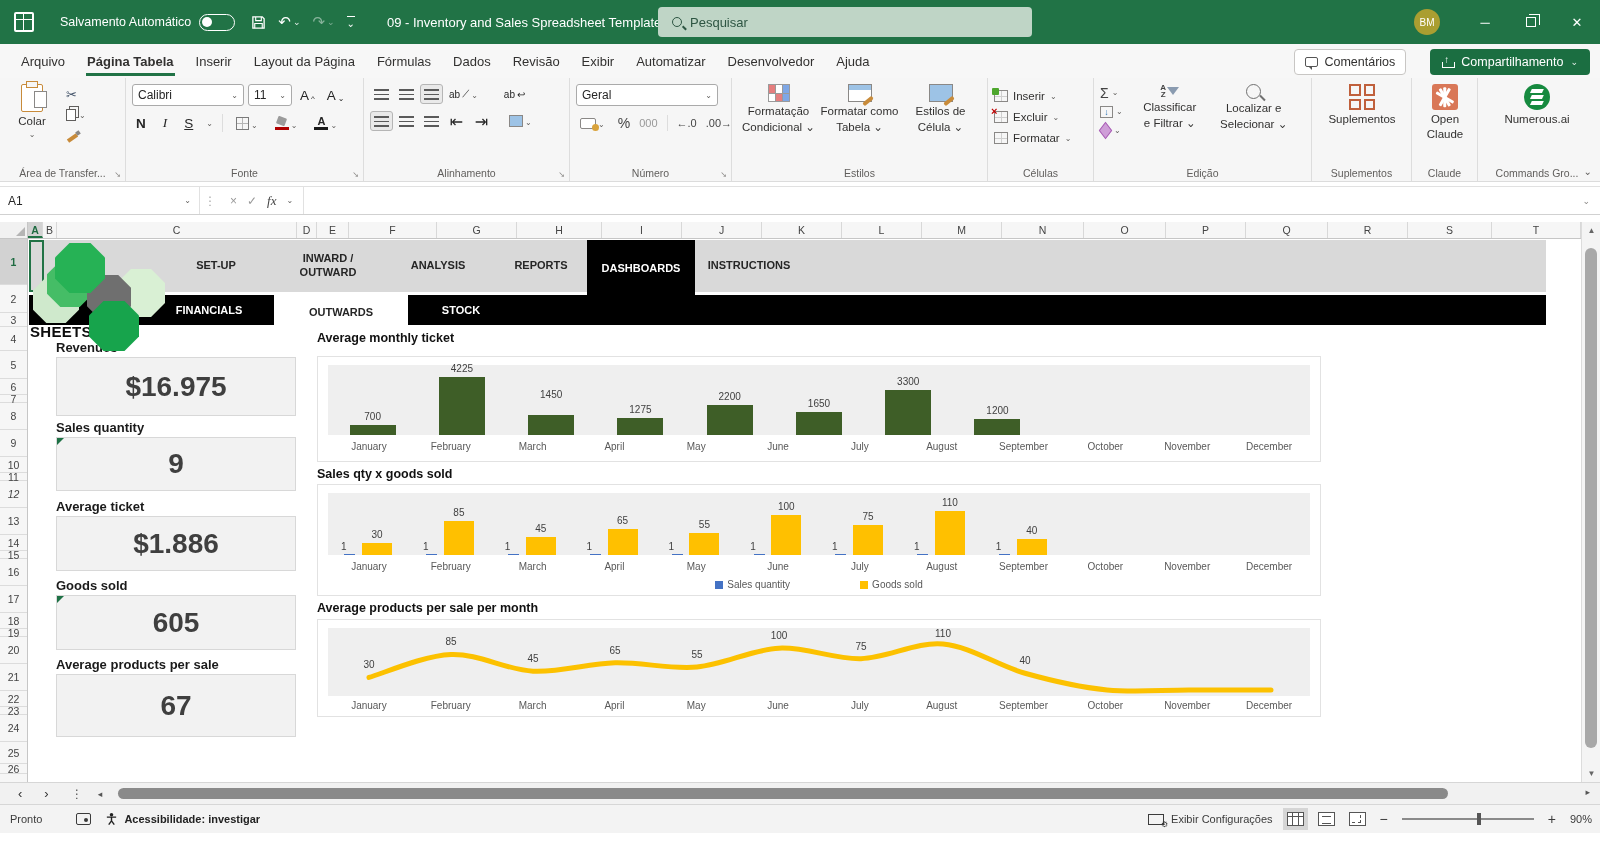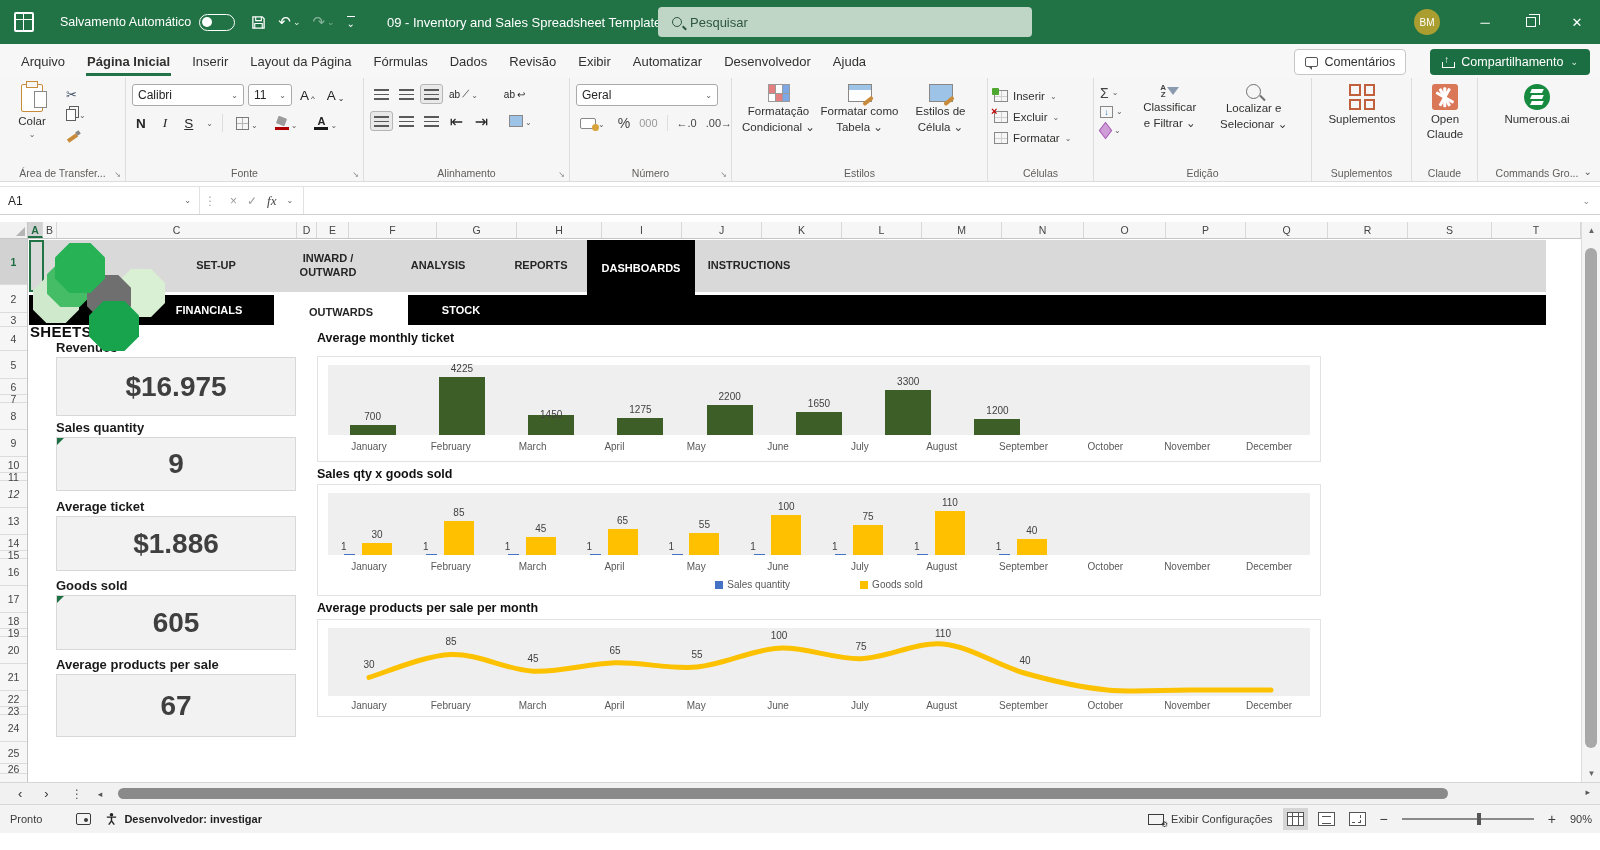--- a/index.html
+++ b/index.html
@@ -223,21 +223,21 @@
     <div class="winbtn">─</div>
     <div class="winbtn">
         <span class="restore-glyph"></span>
       </div>
     <div class="winbtn">✕</div>
   </div>
 </div>
 
 <div class="menubar" id="menubar">
     <div class="menutab">Arquivo</div>
-    <div class="menutab active">Página Inicial</div>
+    <div class="menutab active">Página Tabela</div>
     <div class="menutab">Inserir</div>
     <div class="menutab">Layout da Página</div>
     <div class="menutab">Fórmulas</div>
     <div class="menutab">Dados</div>
     <div class="menutab">Revisão</div>
     <div class="menutab">Exibir</div>
     <div class="menutab">Automatizar</div>
     <div class="menutab">Desenvolvedor</div>
     <div class="menutab">Ajuda</div>
   </div>
@@ -596,21 +596,21 @@
         <div class="slot">
           <div class="bar" style="width: 46px; height: 9.60947px; background: rgb(62, 94, 39);"></div>
           <div class="dlabel" style="bottom: 12.6095px;">700</div>
         </div>
         <div class="slot">
           <div class="bar" style="width: 46px; height: 58px; background: rgb(62, 94, 39);"></div>
           <div class="dlabel" style="bottom: 61px;">4225</div>
         </div>
         <div class="slot">
           <div class="bar" style="width: 46px; height: 19.9053px; background: rgb(62, 94, 39);"></div>
-          <div class="dlabel" style="bottom: 15px; margin-top: 12px;">1450</div>
+          <div class="dlabel" style="bottom: 35px; margin-top: 12px;">1450</div>
         </div>
         <div class="slot">
           <div class="bar" style="width: 46px; height: 17.503px; background: rgb(62, 94, 39);"></div>
           <div class="dlabel" style="bottom: 20.503px;">1275</div>
         </div>
         <div class="slot">
           <div class="bar" style="width: 46px; height: 30.2012px; background: rgb(62, 94, 39);"></div>
           <div class="dlabel" style="bottom: 33.2012px;">2200</div>
         </div>
         <div class="slot">
@@ -783,21 +783,21 @@
 </div>
 
 <div class="statusbar">
   <span style="margin-left:10px">Pronto</span>
   <span class="macro-ic"></span>
   <span class="acc">
     <svg width="13" height="14" viewBox="0 0 14 14">
         <circle cx="7" cy="2.4" r="1.9" fill="#222"></circle>
         <path d="M2 5h10M7 5v4M7 9l-3 4M7 9l3 4" stroke="#222" stroke-width="1.5" fill="none"></path>
       </svg>
-    <span>Desenvolvedor: investigar</span>
+    <span>Acessibilidade: investigar</span>
   </span>
   <div class="sb-right">
     <span style="display:flex;align-items:center;gap:7px">
       <span class="disp-ic"></span>
       <span>Exibir Configurações</span>
     </span>
     <span class="view-ic grid active-bg"></span>
     <span class="view-ic layout"></span>
     <span class="view-ic break"></span>
     <span class="zsign">−</span>

